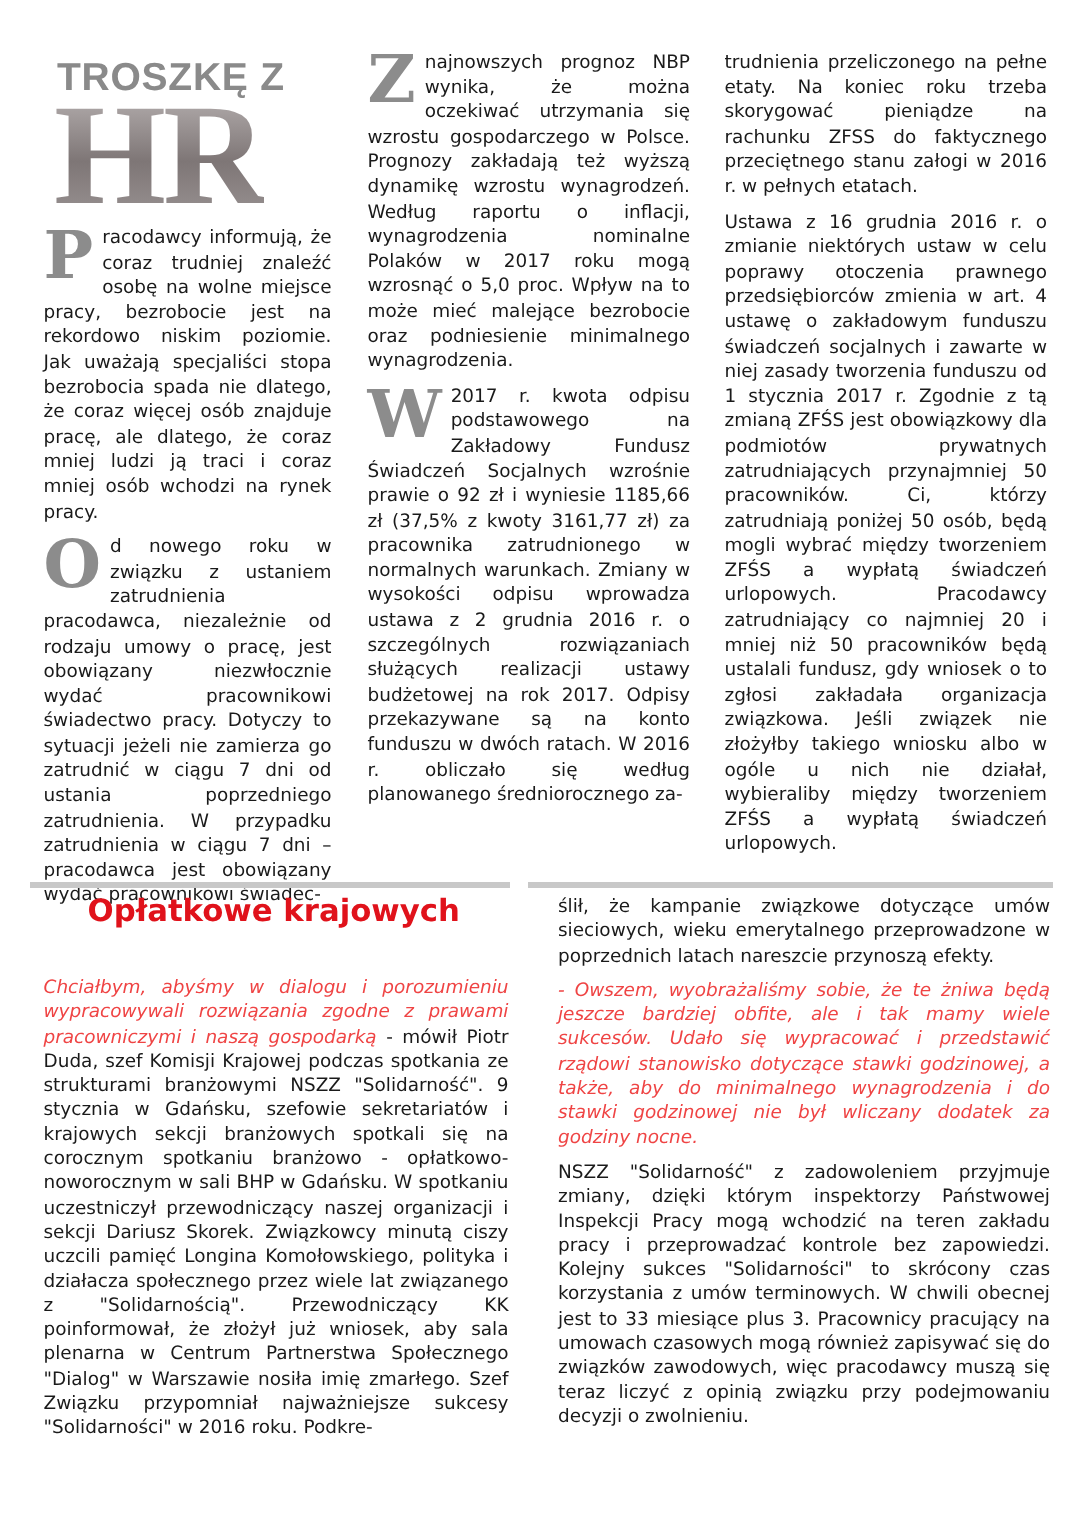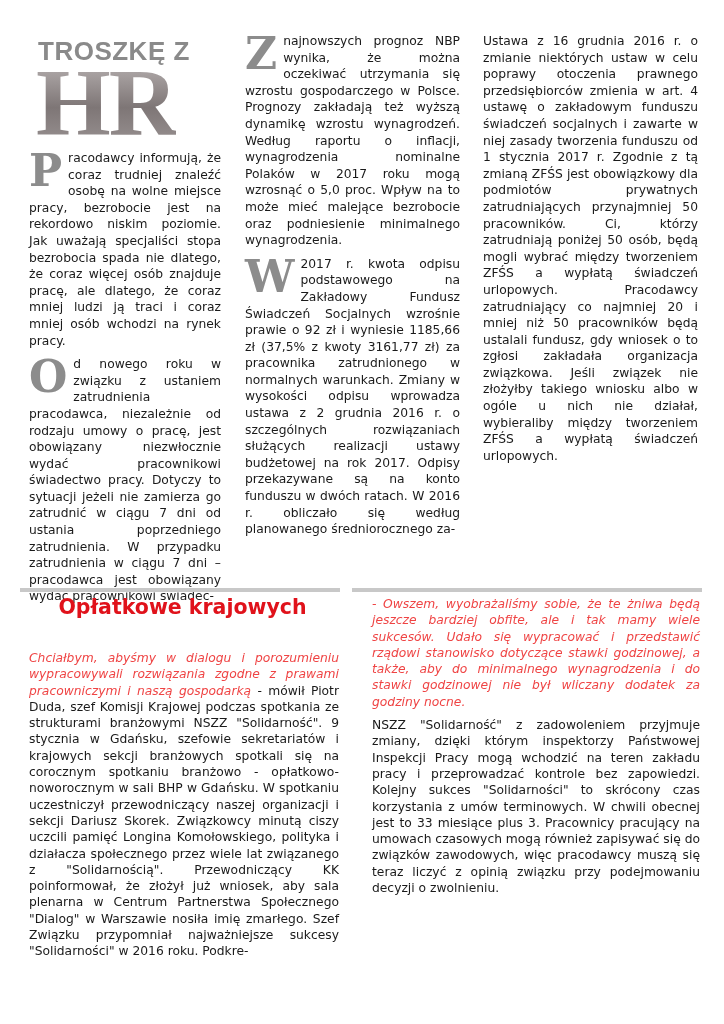--- a/index.html
+++ b/index.html
@@ -30,30 +30,32 @@
   <p><span class="dropcap">P</span><span>racodawcy informują, że coraz trudniej znaleźć osobę na wolne miejsce pracy, bezrobocie jest na rekordowo niskim poziomie. Jak uważają specjaliści stopa bezrobocia spada nie dlatego, że coraz więcej osób znajduje pracę, ale dlatego, że coraz mniej ludzi ją traci i coraz mniej osób wchodzi na rynek pracy.</span></p>
   <p><span class="dropcap">O</span><span>d nowego roku w związku z ustaniem zatrudnienia pracodawca, niezależnie od rodzaju umowy o pracę, jest obowiązany niezwłocznie wydać pracownikowi świadectwo pracy. Dotyczy to sytuacji jeżeli nie zamierza go zatrudnić w ciągu 7 dni od ustania poprzedniego zatrudnienia. W przypadku zatrudnienia w ciągu 7 dni – pracodawca jest obowiązany wydać pracownikowi świadec-</span></p>
 </div>
 
 <div class="col" style="left:245px; top:33px; width:215px;">
   <p><span class="dropcap">Z</span><span>najnowszych prognoz NBP wynika, że można oczekiwać utrzymania się wzrostu gospodarczego w Polsce. Prognozy zakładają też wyższą dynamikę wzrostu wynagrodzeń. Według raportu o inflacji, wynagrodzenia nominalne Polaków w 2017 roku mogą wzrosnąć o 5,0 proc. Wpływ na to może mieć malejące bezrobocie oraz podniesienie minimalnego wynagrodzenia.</span></p>
   <p><span class="dropcap">W</span><span>2017 r. kwota odpisu podstawowego na Zakładowy Fundusz Świadczeń Socjalnych wzrośnie prawie o 92 zł i wyniesie 1185,66 zł (37,5% z kwoty 3161,77 zł) za pracownika zatrudnionego w normalnych warunkach. Zmiany w wysokości odpisu wprowadza ustawa z 2 grudnia 2016 r. o szczególnych rozwiązaniach służących realizacji ustawy budżetowej na rok 2017. Odpisy przekazywane są na konto funduszu w dwóch ratach. W 2016 r. obliczało się według planowanego średniorocznego za-</span></p>
 </div>
 
 <div class="col" style="left:483px; top:33px; width:215px;">
+  <p>trudnienia przeliczonego na pełne etaty. Na koniec roku trzeba skorygować pieniądze na rachunku ZFSS do faktycznego przeciętnego stanu załogi w 2016 r. w pełnych etatach.</p>
   <p>Ustawa z 16 grudnia 2016 r. o zmianie niektórych ustaw w celu poprawy otoczenia prawnego przedsiębiorców zmienia w art. 4 ustawę o zakładowym funduszu świadczeń socjalnych i zawarte w niej zasady tworzenia funduszu od 1 stycznia 2017 r. Zgodnie z tą zmianą ZFŚS jest obowiązkowy dla podmiotów prywatnych zatrudniających przynajmniej 50 pracowników. Ci, którzy zatrudniają poniżej 50 osób, będą mogli wybrać między tworzeniem ZFŚS a wypłatą świadczeń urlopowych. Pracodawcy zatrudniający co najmniej 20 i mniej niż 50 pracowników będą ustalali fundusz, gdy wniosek o to zgłosi zakładała organizacja związkowa. Jeśli związek nie złożyłby takiego wniosku albo w ogóle u nich nie działał, wybieraliby między tworzeniem ZFŚS a wypłatą świadczeń urlopowych.</p>
 </div>
 
 <div class="sep"></div>
 <div class="sep2"></div>
 
 <div class="title">
   <div>Opłatkowe krajowych</div>
 </div>
 
 <div class="col2b" style="left:29px; top:650px; width:310px;">
   <p><span class="blue">Chciałbym, abyśmy w dialogu i porozumieniu wypracowywali rozwiązania zgodne z prawami pracowniczymi i naszą gospodarką</span><span> - mówił Piotr Duda, szef Komisji Krajowej podczas spotkania ze strukturami branżowymi NSZZ "Solidarność".  9 stycznia w Gdańsku, szefowie sekretariatów i krajowych sekcji branżowych spotkali się na corocznym spotkaniu branżowo - opłatkowo- noworocznym w sali BHP w Gdańsku. W spotkaniu uczestniczył przewodniczący naszej organizacji i sekcji Dariusz Skorek. Związkowcy minutą ciszy uczcili pamięć Longina Komołowskiego, polityka i działacza społecznego przez wiele lat związanego z "Solidarnością". Przewodniczący KK poinformował, że złożył już wniosek, aby sala plenarna w Centrum Partnerstwa Społecznego "Dialog" w Warszawie nosiła imię zmarłego. Szef Związku przypomniał najważniejsze sukcesy "Solidarności" w 2016 roku. Podkre-</span></p>
 </div>
 
 <div class="col2b" style="left:372px; top:596px; width:328px;">
+  <p>ślił, że kampanie związkowe dotyczące umów sieciowych, wieku emerytalnego przeprowadzone w poprzednich latach nareszcie przynoszą efekty.</p>
   <p class="blue">- Owszem, wyobrażaliśmy sobie, że te żniwa będą jeszcze bardziej obfite, ale i tak mamy wiele sukcesów.  Udało się wypracować i przedstawić rządowi stanowisko dotyczące stawki godzinowej, a także, aby do minimalnego wynagrodzenia i do stawki godzinowej nie był wliczany dodatek za godziny nocne.</p>
   <p>NSZZ "Solidarność" z zadowoleniem przyjmuje zmiany, dzięki którym inspektorzy Państwowej Inspekcji Pracy mogą wchodzić na teren zakładu pracy i przeprowadzać kontrole bez zapowiedzi. Kolejny sukces "Solidarności" to skrócony czas korzystania z umów terminowych. W chwili obecnej jest to 33 miesiące plus 3. Pracownicy pracujący na umowach czasowych  mogą również zapisywać się do związków zawodowych, więc pracodawcy muszą się teraz liczyć z opinią związku przy podejmowaniu decyzji o zwolnieniu.</p>
 </div>
 
 </body></html>

